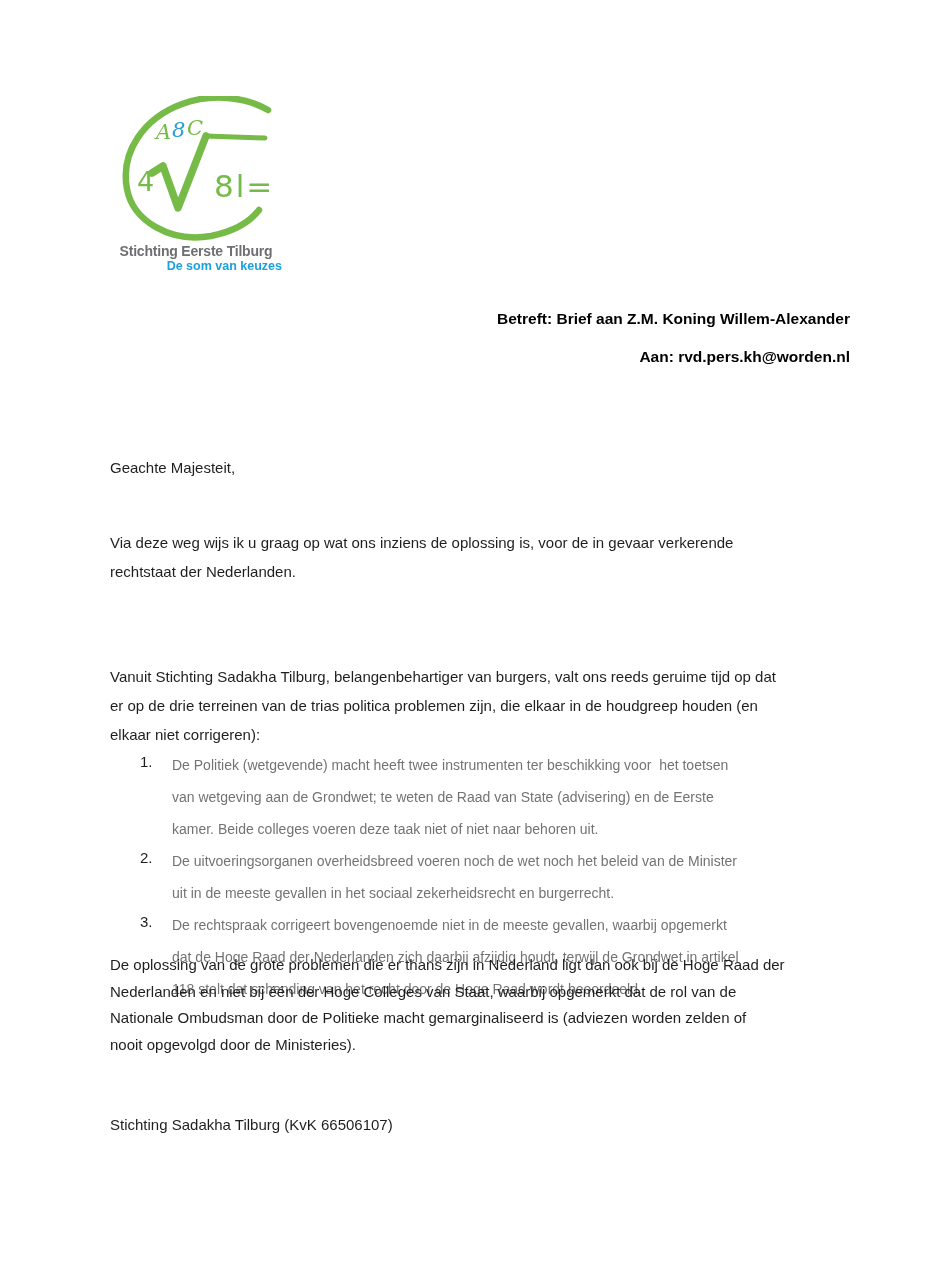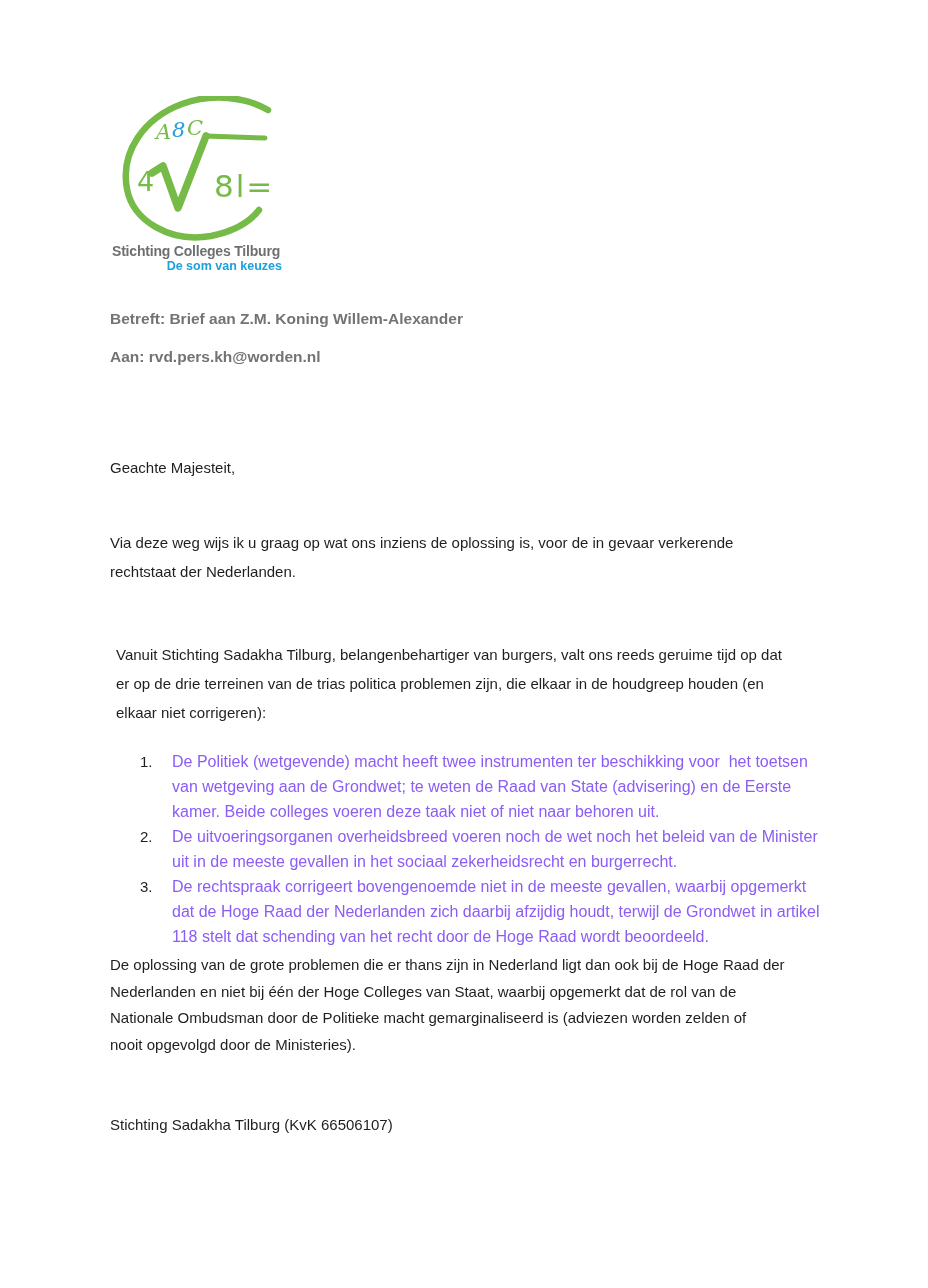--- a/index.html
+++ b/index.html
@@ -21,46 +21,47 @@
     font-size:14px;font-weight:700;color:#6e6f72;letter-spacing:-0.2px;
   }
   .tagline{
     left:110px;top:259px;width:172px;
     text-align:right;
     font-size:12.5px;font-weight:700;color:#1ba1dc;
   }
   
   .hline{
     left:110px;width:740px;
-    font-size:15.5px;font-weight:700;color:#737373;
+    font-size:15.5px;font-weight:700;color:#000000;
     white-space:pre-wrap;
+    text-align:right;
   }
   .h1{top:310px;} .h2{top:348px;} .h3{top:385px;}
   
   .btext{
     left:110px;width:725px;
     font-size:15px;line-height:29px;color:#1f1f1f;
     white-space:pre-wrap;
   }
   .salutation{top:453px;}
   .para1{top:528px;}
-  .para2{top:640px;margin-left:6px;}
+  .para2{top:662px;}
   .para3{top:952px;line-height:26.5px;}
   .closing{top:1103px;}
   .signature{top:1110px;}
   
   .list{left:140px;top:749px;width:700px;}
   .list-item{display:flex;align-items:flex-start;}
   .list-num{
     width:32px;flex:0 0 32px;
     font-size:15px;line-height:25px;color:#1f1f1f;
   }
   .list-text{
     flex:1;
-    font-size:16px;line-height:25px;color:#8b5cf6;
+    font-size:14px;line-height:32px;color:#737373;
     white-space:pre-wrap;
   }
 </style>
 </head>
 <body>
 
 <div class="page">
 
   <div class="abs logo-wrap">
     <svg class="logo-svg" width="164" height="148" viewBox="0 0 164 148">
@@ -73,21 +74,21 @@
 
       <text x="38" y="43" font-family="DejaVu Serif, serif" font-style="italic" font-size="21" fill="#76bb47">A</text>
       <text x="54" y="41" font-family="DejaVu Serif, serif" font-style="italic" font-size="21" fill="#2b9fd6">8</text>
       <text x="69" y="39" font-family="DejaVu Serif, serif" font-style="italic" font-size="21" fill="#76bb47">C</text>
 
       <text x="19" y="95" font-family="DejaVu Sans, sans-serif" font-size="27" fill="#76bb47">4</text>
 
       <text x="96" y="101" font-family="DejaVu Sans, sans-serif" font-size="31" letter-spacing="2" fill="#76bb47">8l=</text>
     </svg>
   </div>
-  <div class="abs org-name">Stichting Colleges Tilburg</div>
+  <div class="abs org-name">Stichting Eerste Tilburg</div>
   <div class="abs tagline">De som van keuzes</div>
 
   <div class="abs hline h1">Betreft: Brief aan Z.M. Koning Willem-Alexander</div>
   <div class="abs hline h2">Aan: rvd.pers.kh@worden.nl</div>
 
   <div class="abs btext salutation">Geachte Majesteit,</div>
   <div class="abs btext para1">Via deze weg wijs ik u graag op wat ons inziens de oplossing is, voor de in gevaar verkerende
 rechtstaat der Nederlanden.</div>
   <div class="abs btext para2">Vanuit Stichting Sadakha Tilburg, belangenbehartiger van burgers, valt ons reeds geruime tijd op dat
 er op de drie terreinen van de trias politica problemen zijn, die elkaar in de houdgreep houden (en

